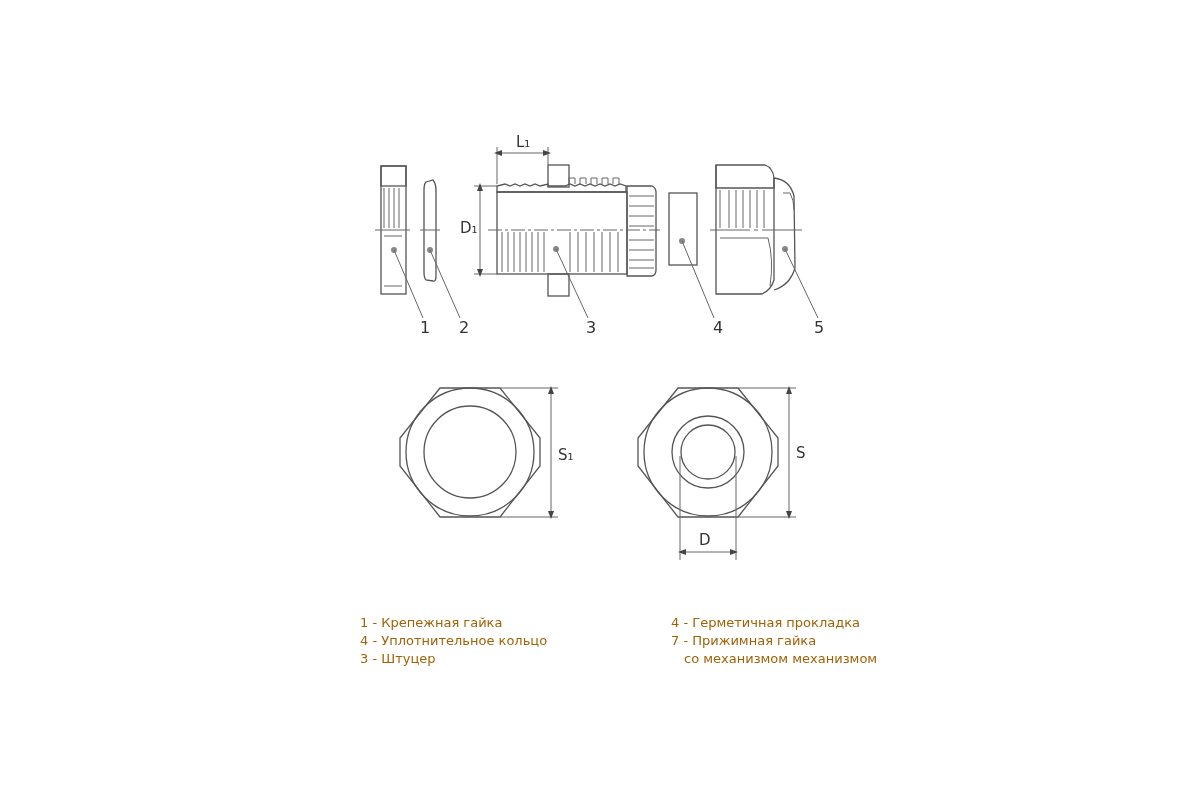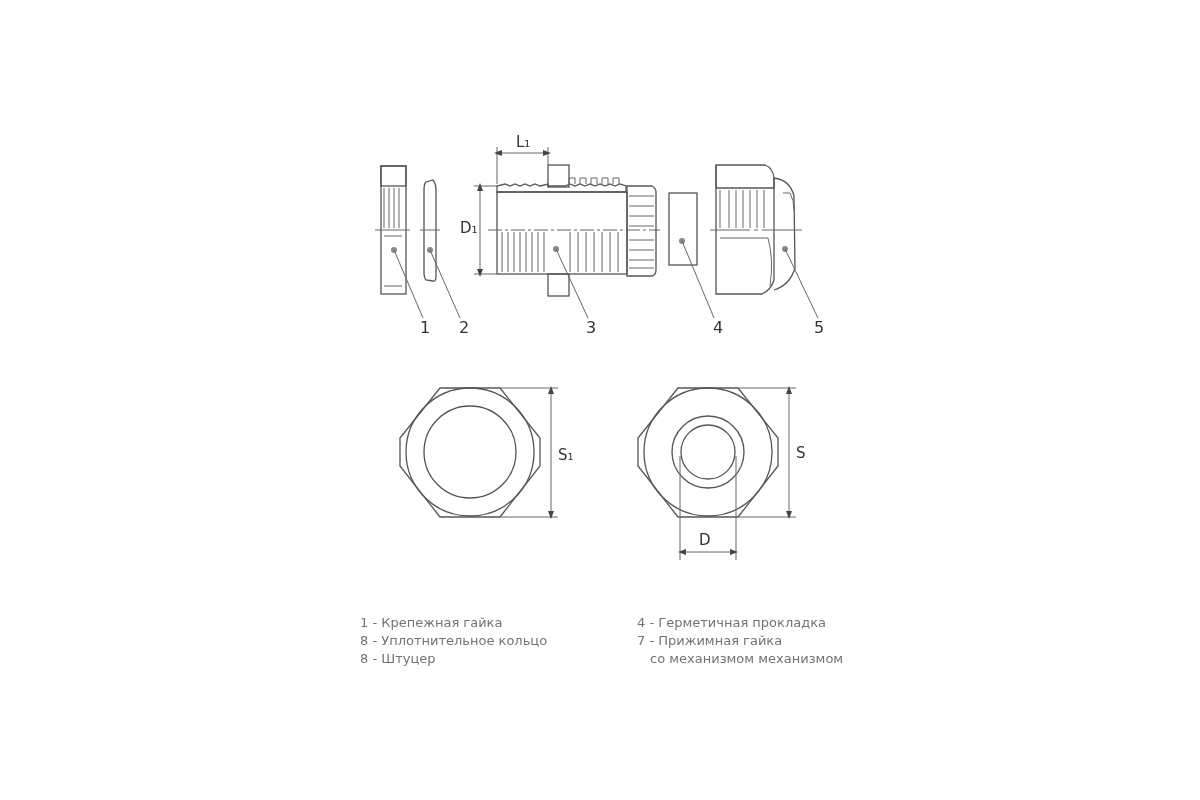--- a/index.html
+++ b/index.html
@@ -2,21 +2,21 @@
 <html><head>
 <meta charset="utf-8">
 <style>
   html,body{margin:0;padding:0;background:#ffffff;}
   body{width:1200px;height:800px;position:relative;overflow:hidden;font-family:"DejaVu Sans",sans-serif;color:#333;}
   #diagram{position:absolute;left:0;top:0;width:1200px;height:800px;}
   .ln{stroke:#555;stroke-width:1.3;fill:none;}
   .thin{stroke:#666;stroke-width:1;fill:none;}
   .lbl{font-family:"DejaVu Sans",sans-serif;font-size:16px;fill:#333;}
   .dim{font-family:"DejaVu Sans",sans-serif;font-size:15px;fill:#333;}
-  .legend{position:absolute;font-size:13px;line-height:18px;color:#737373;}
+  .legend{position:absolute;font-size:13px;line-height:18px;color:#a16207;}
   .legend div{white-space:nowrap;}
 </style>
 </head>
 <body>
 
 <svg id="diagram" viewBox="0 0 1200 800" xmlns="http://www.w3.org/2000/svg">
   <defs>
     <pattern id="hatch" width="4" height="4" patternUnits="userSpaceOnUse">
       <rect width="4" height="4" fill="#fff"></rect>
       <path d="M0,0 L4,4 M4,0 L0,4" stroke="#777" stroke-width="0.8"></path>
@@ -149,20 +149,20 @@
     <line x1="680" y1="456" x2="680" y2="560" class="thin"></line>
     <line x1="736" y1="456" x2="736" y2="560" class="thin"></line>
     <line x1="682" y1="552" x2="734" y2="552" class="thin" marker-start="url(#arr)" marker-end="url(#arr)"></line>
   </g>
   <text x="796" y="458" class="dim">S</text>
   <text x="699" y="545" class="dim">D</text>
 </svg>
 
 <div class="legend" style="left:360px;top:614px;">
   <div>1 - Крепежная гайка</div>
-  <div>8 - Уплотнительное кольцо</div>
-  <div>8 - Штуцер</div>
+  <div>4 - Уплотнительное кольцо</div>
+  <div>3 - Штуцер</div>
 </div>
-<div class="legend" style="left:637px;top:614px;">
+<div class="legend" style="left:671px;top:614px;">
   <div>4 - Герметичная прокладка</div>
   <div>7 - Прижимная гайка</div>
   <div style="padding-left:13px;">со механизмом механизмом</div>
 </div>
 
 </body></html>

